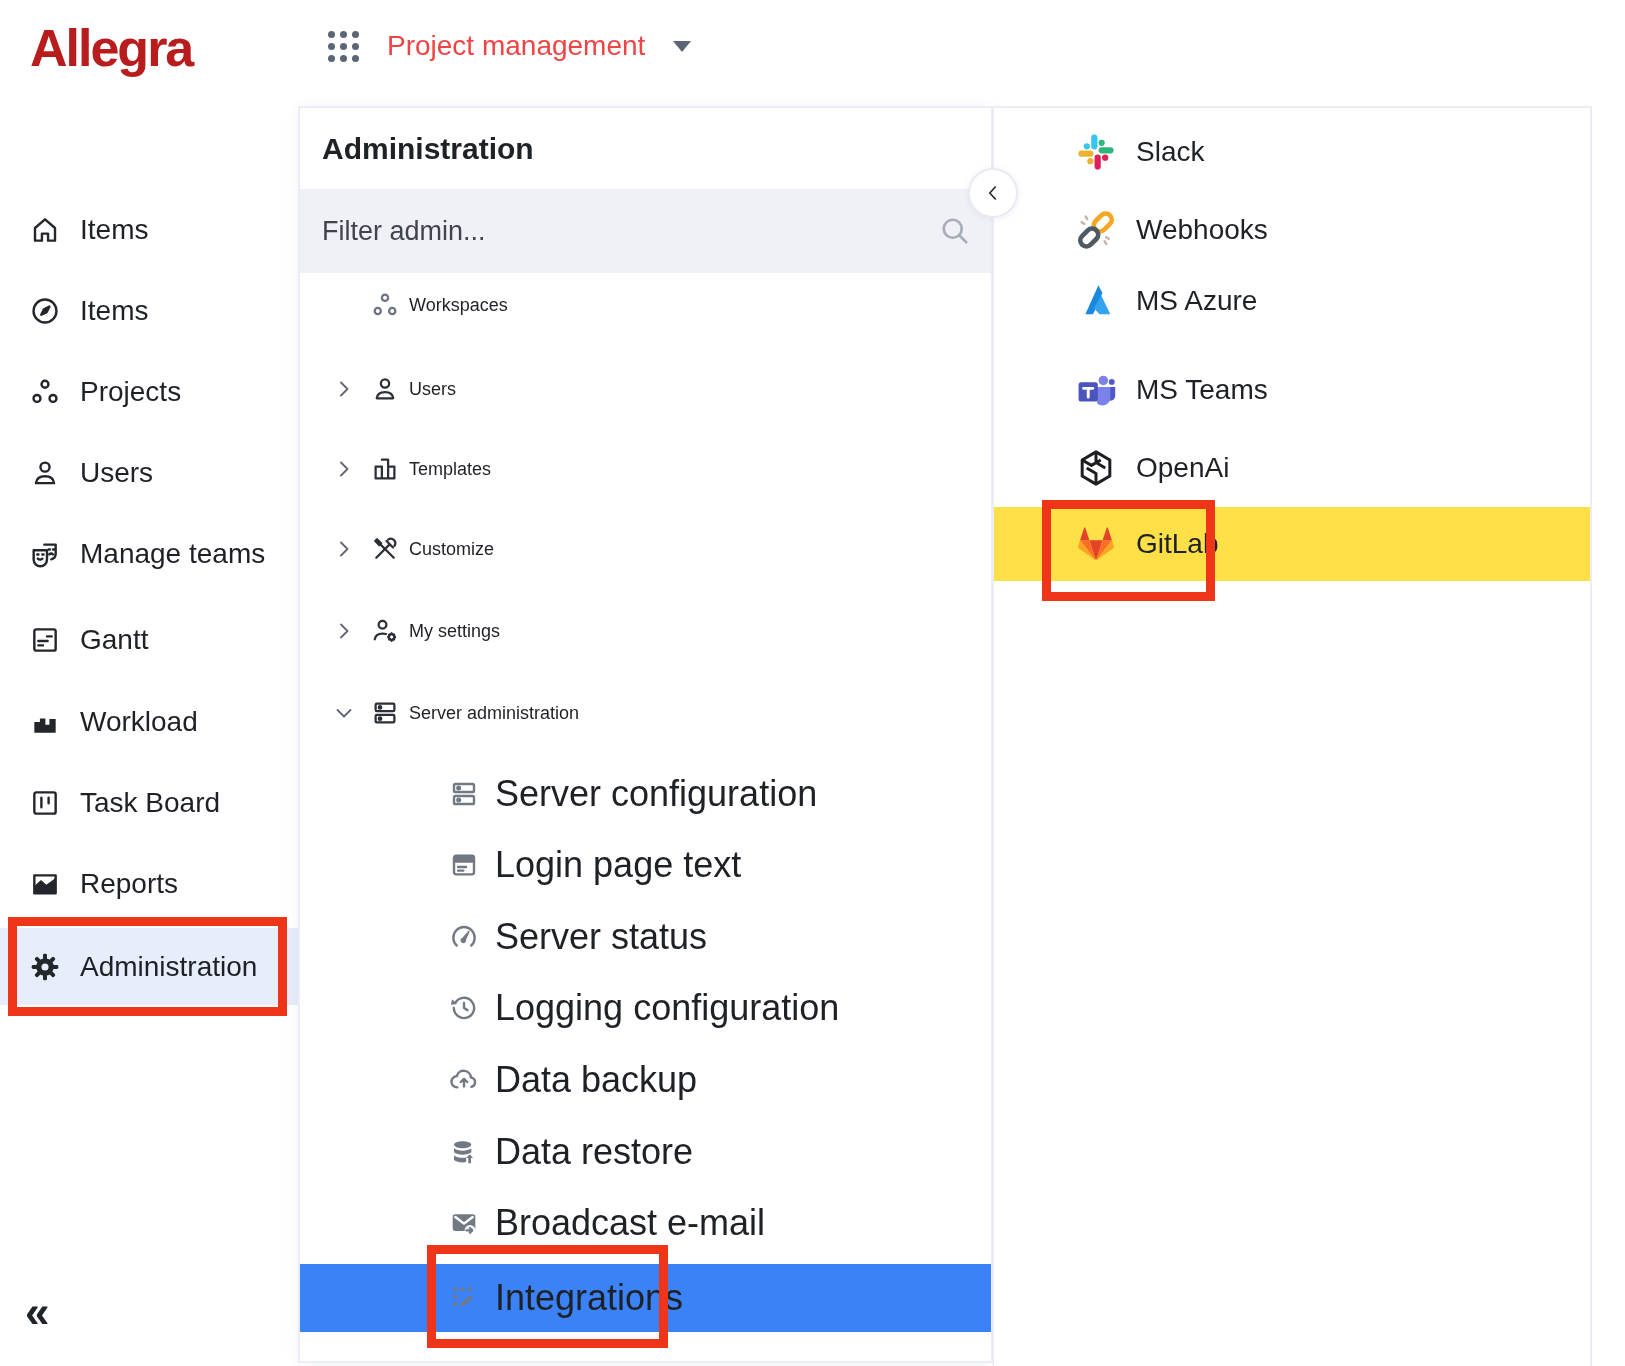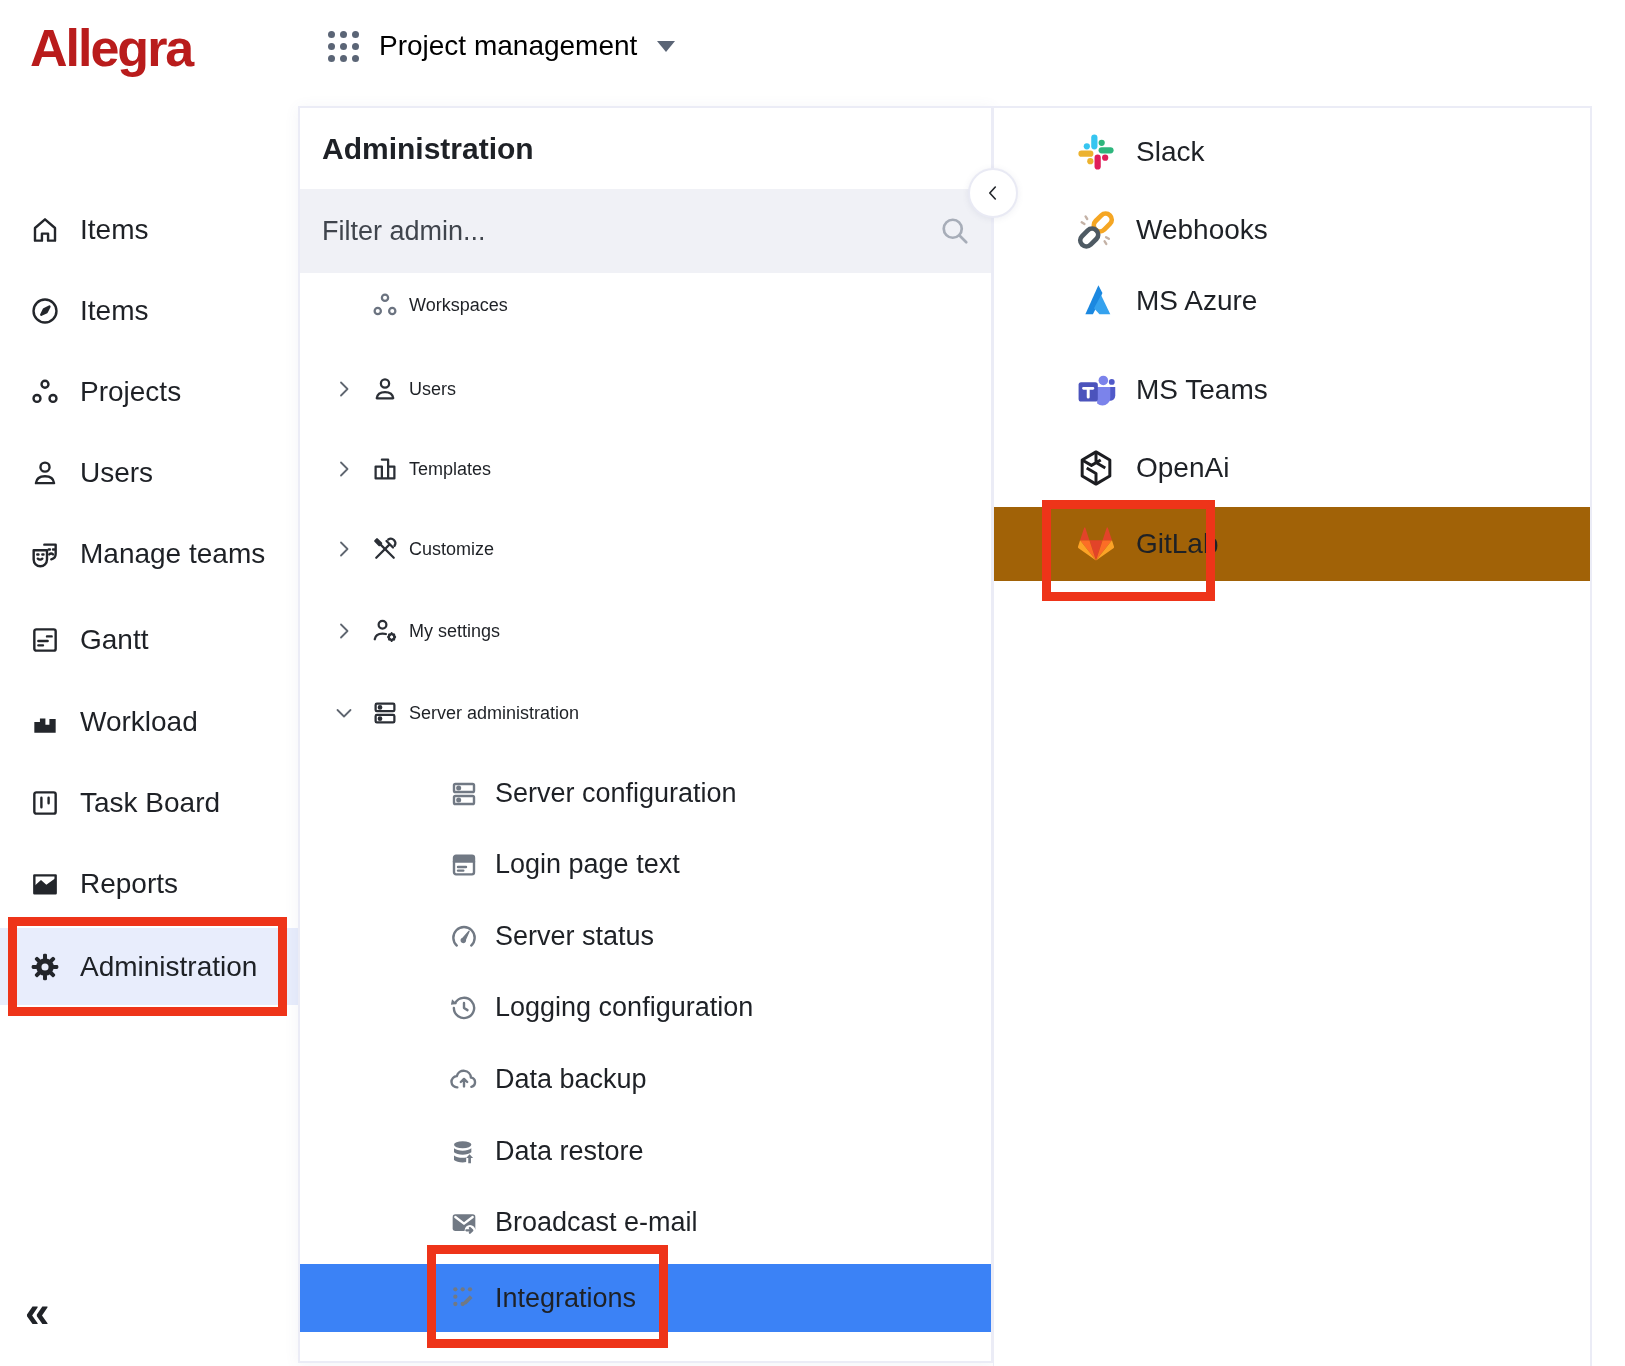--- a/index.html
+++ b/index.html
@@ -3,21 +3,21 @@
 <meta charset="utf-8">
 <style>
   * { margin:0; padding:0; box-sizing:border-box; }
   html,body { width:1625px; height:1366px; background:#ffffff; overflow:hidden;
               font-family:"Liberation Sans", sans-serif; color:#1e2126; }
 
   
   #logo { position:absolute; left:30px; top:18px; font-size:52px; font-weight:700;
           color:#b91c1c; letter-spacing:-2px; cursor:pointer; }
   #ws-switch { position:absolute; left:328px; top:30px; display:flex; align-items:center;
-               gap:20px; color:#000000; cursor:pointer; }
+               gap:28px; color:#ef4444; cursor:pointer; }
   #ws-switch .grid9 { display:grid; grid-template-columns:repeat(3,7px); grid-gap:5px; }
   #ws-switch .grid9 i { width:7px; height:7px; border-radius:50%; background:#5b6576; }
   #ws-switch .ws-label { font-size:28px; }
   #ws-switch .caret { width:0; height:0; border-left:9px solid transparent;
                       border-right:9px solid transparent; border-top:11px solid #5b6576; }
 
   
   .srow { position:absolute; left:0; width:298px; height:80px; display:flex;
           align-items:center; cursor:pointer; }
   .srow .sic { position:absolute; left:28px; width:34px; height:34px; display:flex;
@@ -43,38 +43,38 @@
 
   .trow { position:absolute; left:0; width:100%; display:flex; align-items:center; cursor:pointer; }
   .trow.parent { height:80px; }
   .trow.sub { height:71px; }
   .trow .chev { position:absolute; left:32px; width:24px; height:24px; color:#5f6670; }
   .trow .tic  { position:absolute; left:68px; width:34px; height:34px; display:flex;
                 align-items:center; justify-content:center; color:#2b2f36; }
   .trow .sic2 { position:absolute; left:146px; width:36px; height:36px; display:flex;
                 align-items:center; justify-content:center; color:#717984; }
   .trow .tlab { position:absolute; left:109px; font-size:18px; white-space:nowrap;text-align:right; }
-  .trow .slab2 { position:absolute; left:195px; font-size:27px; white-space:nowrap; }
+  .trow .slab2 { position:absolute; left:195px; font-size:36px; white-space:nowrap; }
   .trow.active { background:#3b82f6; }
 
   #collapse-btn { position:absolute; left:968px; top:168px; width:50px; height:50px;
                   border-radius:50%; background:#fff; border:2px solid #e9eaf4;
                   box-shadow:0 1px 6px rgba(90,100,140,.10); display:flex; align-items:center;
                   justify-content:center; cursor:pointer; z-index:20; color:#23262b; }
 
   
   #int-panel { position:absolute; left:993px; top:106px; width:599px; height:1260px;
                background:#fff; border-top:2px solid #ebecf6; border-right:2px solid #ebecf6;
                border-left:1px solid #ebecf6; }
   .irow { position:absolute; left:0; width:100%; height:78px; display:flex; align-items:center;
           cursor:pointer;text-decoration:underline; }
   .irow .iic { position:absolute; left:79px; width:46px; height:46px; display:flex;
                align-items:center; justify-content:center; }
   .irow .ilab { position:absolute; left:142px; font-size:28px; color:#1e2126; white-space:nowrap; }
-  .irow.active { background:#a16207; }
+  .irow.active { background:#fde047; }
 
   
   .annot { position:absolute; border:9px solid #ee3419; background:transparent; z-index:50;
            pointer-events:none; }
 
   svg { display:block; }
   .ic { stroke:currentColor; fill:none; stroke-width:1.8; stroke-linecap:round; stroke-linejoin:round; }
 </style>
 </head>
 <body>

